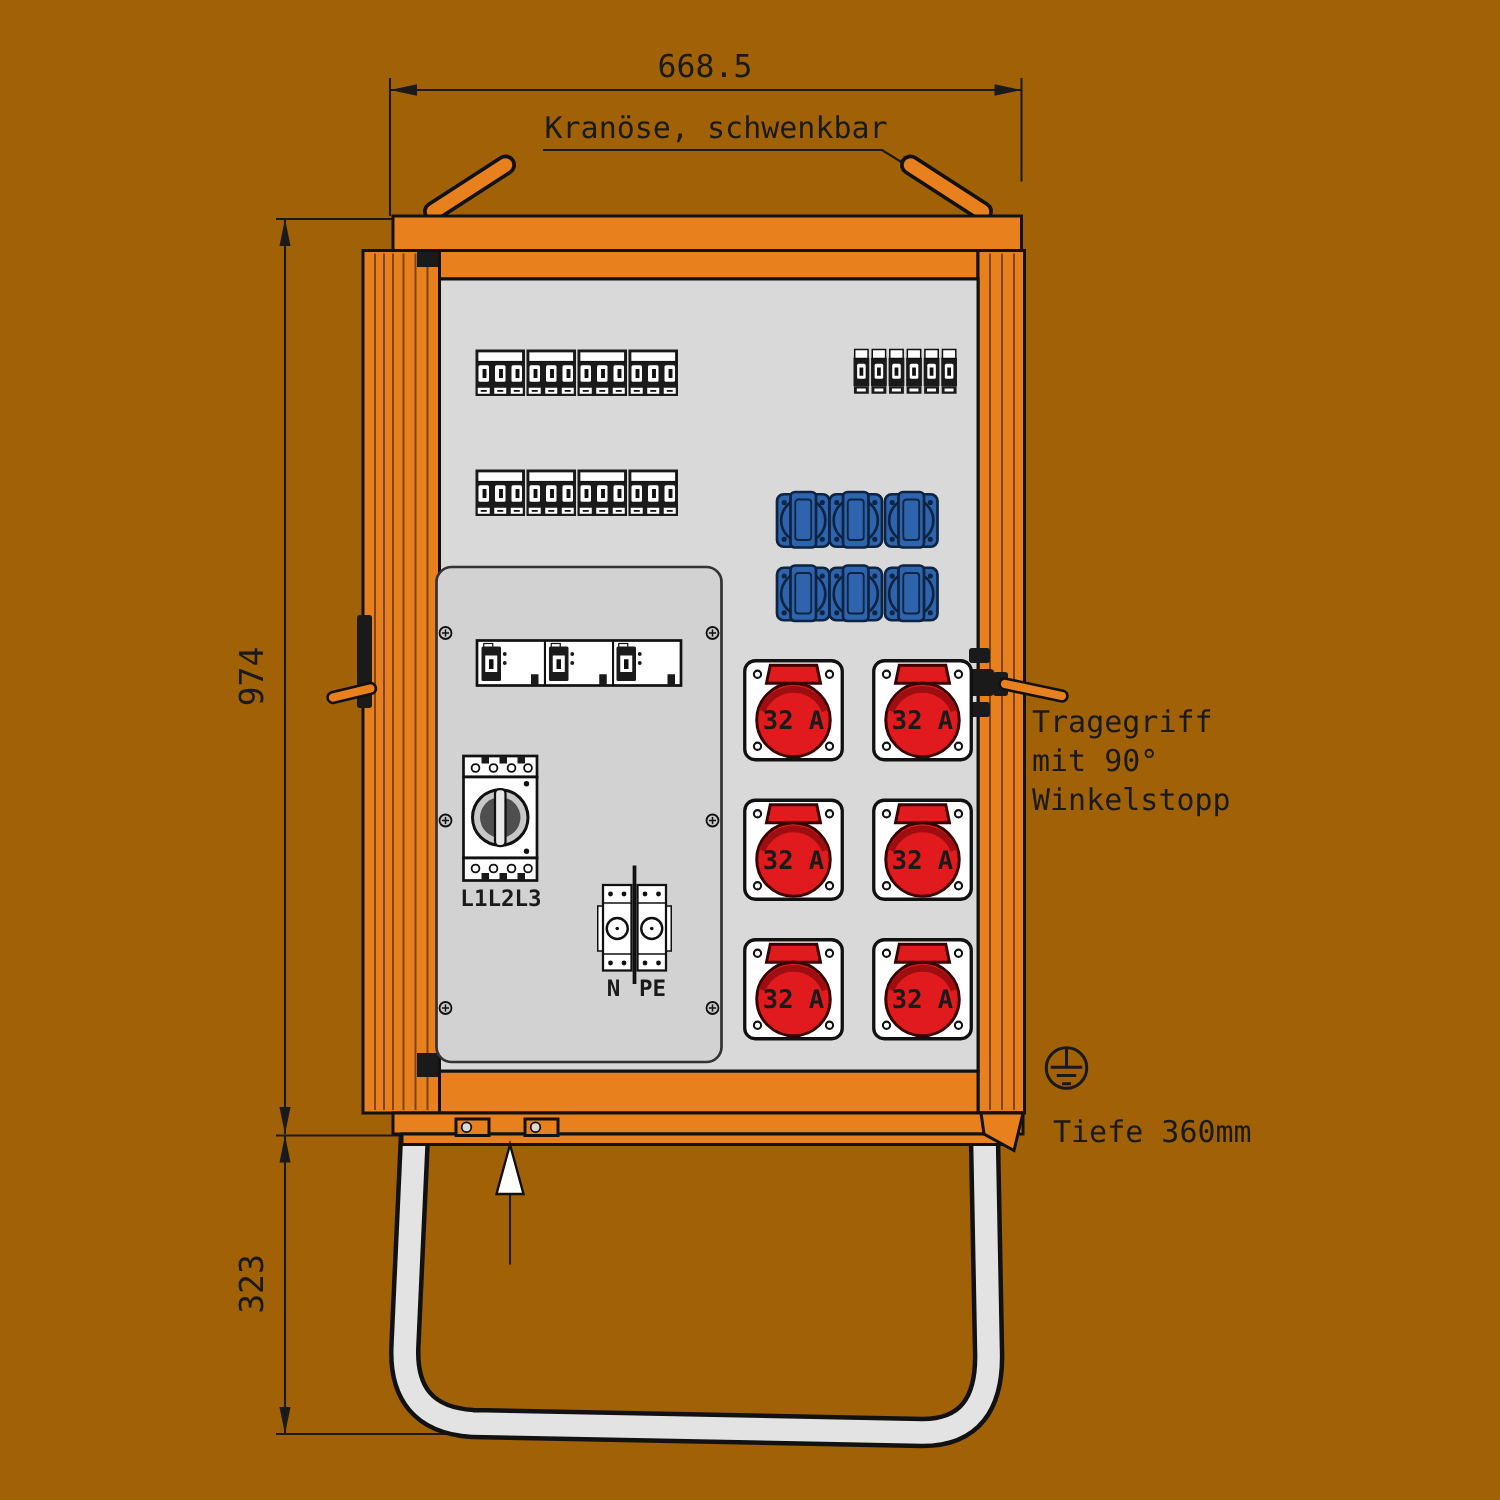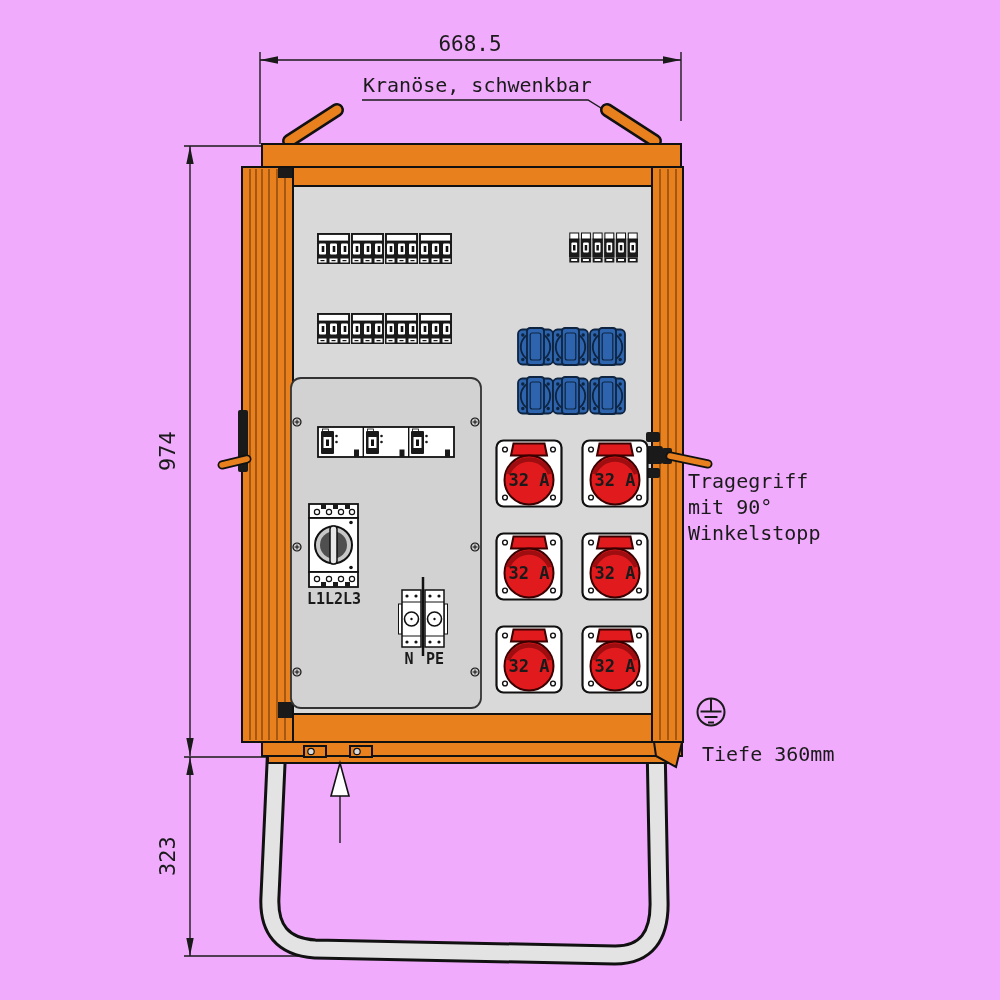--- a/index.html
+++ b/index.html
@@ -1,16 +1,16 @@
 <!DOCTYPE html>
 <html style="--orange: #E9801E; --gray: #D9D9D9; --gray2: #D2D2D3; --blue: #2D64AD; --red: #E11B1D; --stand: #E3E3E3;"><head>
 <meta charset="utf-8">
 <style>
   html,body{margin:0;padding:0;background:#fff;}
-  .stage{width:1000px;height:1000px;position:relative;background:#f0abfc;}
+  .stage{width:1000px;height:1000px;position:relative;background:#a16207;}
   .t{font-family:"DejaVu Sans Mono",monospace;fill:#1a1a1a;}
   .dim{stroke:#1a1a1a;stroke-width:1.4;fill:none;}
   .arr{fill:#1a1a1a;stroke:none;}
   .o{fill:var(--orange);stroke:#111;stroke-width:2;}
   .oL{stroke:var(--orange);fill:none;}
   .gray{fill:var(--gray);stroke:#111;stroke-width:2;}
   .sub{fill:var(--gray2);stroke:#333;stroke-width:1.8;}
   .dk{fill:#1a1a1a;stroke:none;}
   .blue{fill:var(--blue);stroke:#0E2440;}
   .red{fill:var(--red);stroke:#3A0000;}

